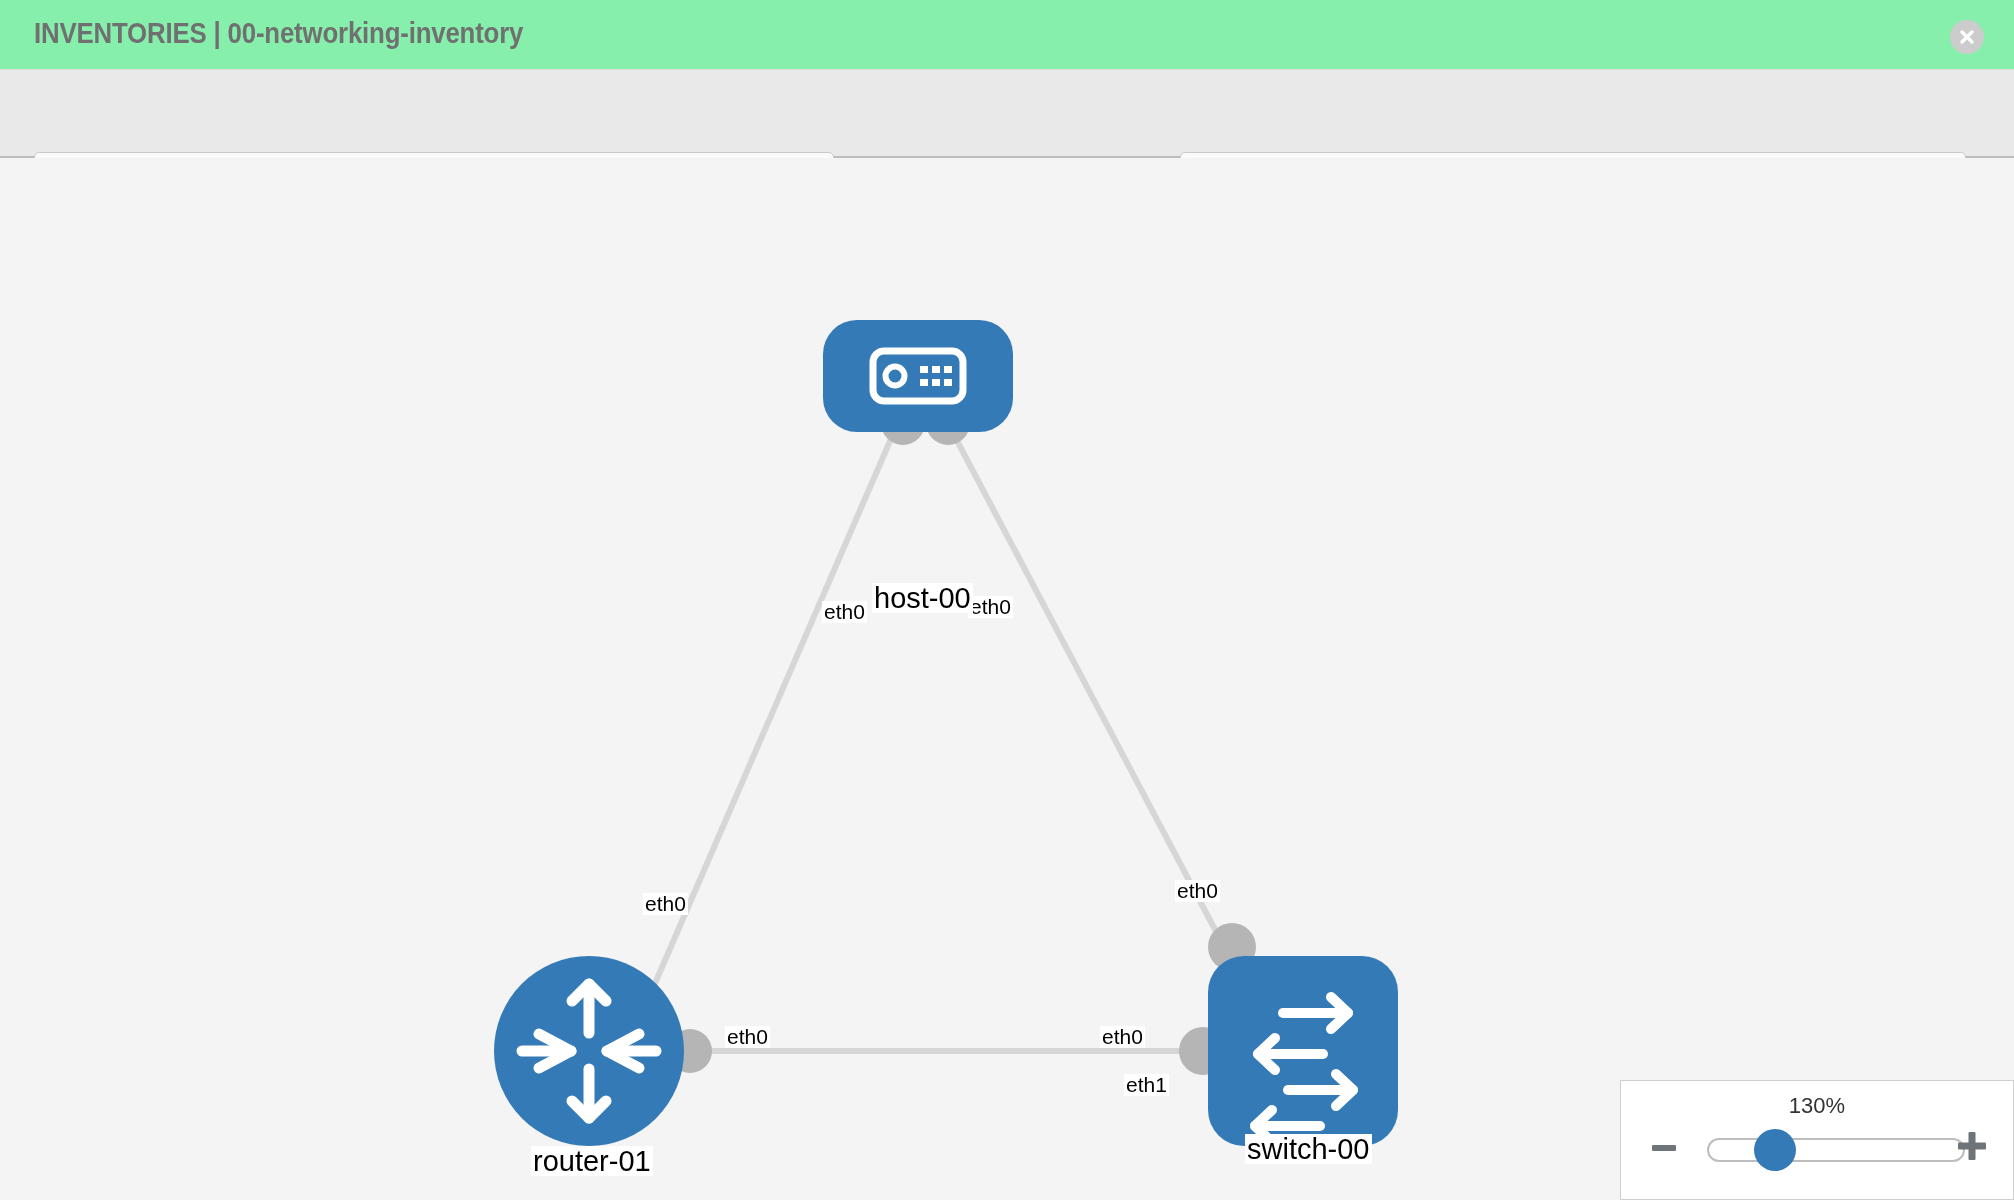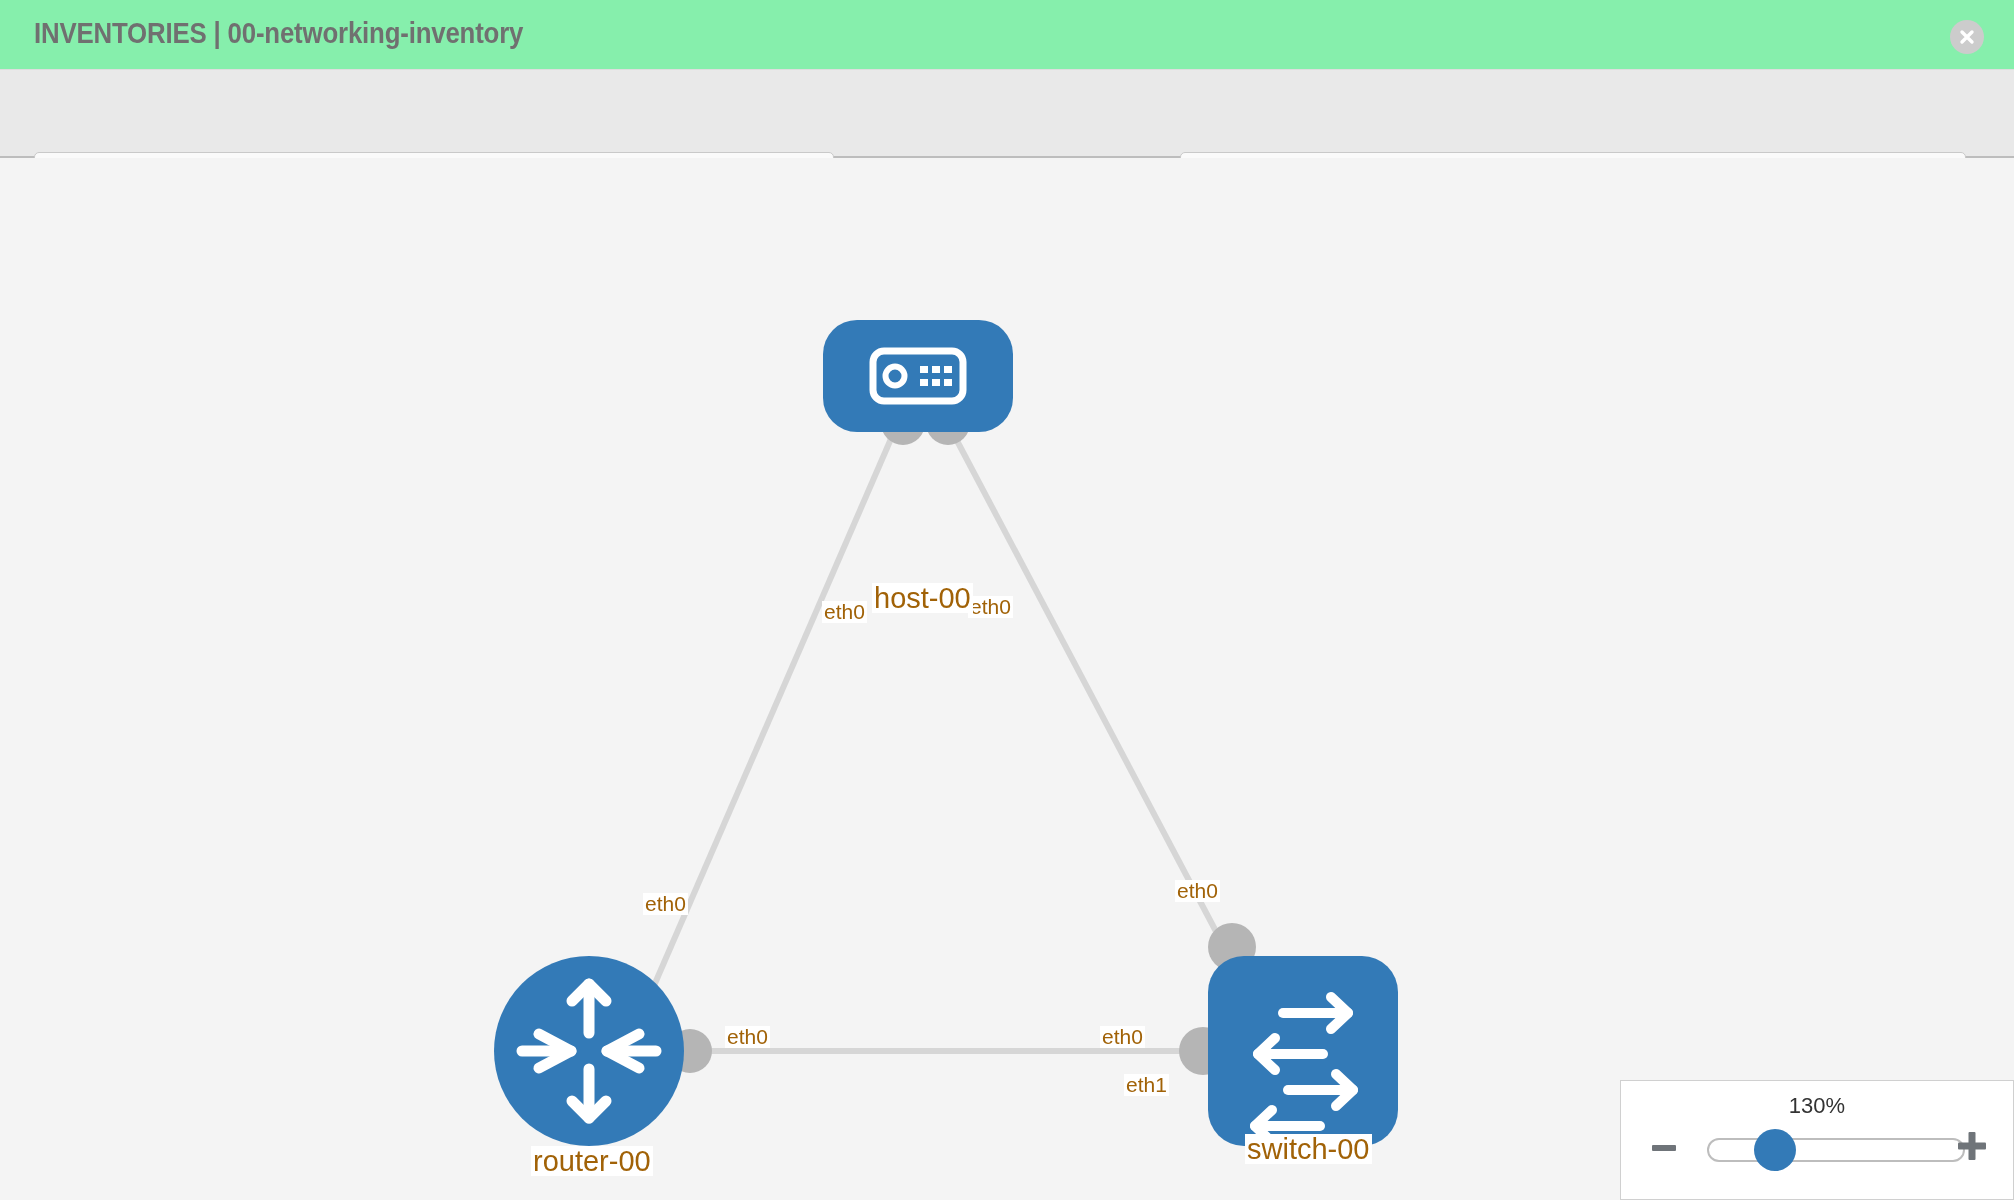--- a/index.html
+++ b/index.html
@@ -84,21 +84,21 @@
     width:2014px;height:1042px;
     background:#f4f4f4;
     overflow:hidden;
   }
   .topology-svg{position:absolute;left:0;top:0;}
 
   
   .node-label{
     position:absolute;
     background:#ffffff;
-    color:#a16207;
+    color:#000000;
     white-space:nowrap;
     line-height:1.05;
     padding:0 2px;
   }
   .label-node{font-size:29px;text-align:center;}
   .label-port{font-size:21px;}
 
   
   .zoom-panel{
     position:absolute;left:1620px;top:1080px;
@@ -243,21 +243,21 @@
 
   <div class="node-label label-port" style="left:822px;top:443px;">eth0</div>
   <div class="node-label label-port" style="left:968px;top:438px;">eth0</div>
   <div class="node-label label-port" style="left:643px;top:735px;">eth0</div>
   <div class="node-label label-port" style="left:1175px;top:722px;">eth0</div>
   <div class="node-label label-port" style="left:725px;top:868px;">eth0</div>
   <div class="node-label label-port" style="left:1100px;top:868px;">eth0</div>
   <div class="node-label label-port" style="left:1124px;top:868px;margin-top:48px;">eth1</div>
 
   <div class="node-label label-node" style="left:872px;top:425px;">host-00</div>
-  <div class="node-label label-node" style="left:531px;top:988px;">router-00</div>
+  <div class="node-label label-node" style="left:531px;top:988px;">router-01</div>
   <div class="node-label label-node" style="left:1245px;top:976px;">switch-00</div>
 </div>
 
 <div class="zoom-panel">
   <div class="zoom-value">130%</div>
 
   <div class="zoom-minus">
     <svg width="30" height="30" viewBox="0 0 30 30" aria-hidden="true">
       <rect x="3" y="12" width="24" height="6" rx="1" fill="#6f7479"></rect>
     </svg>

